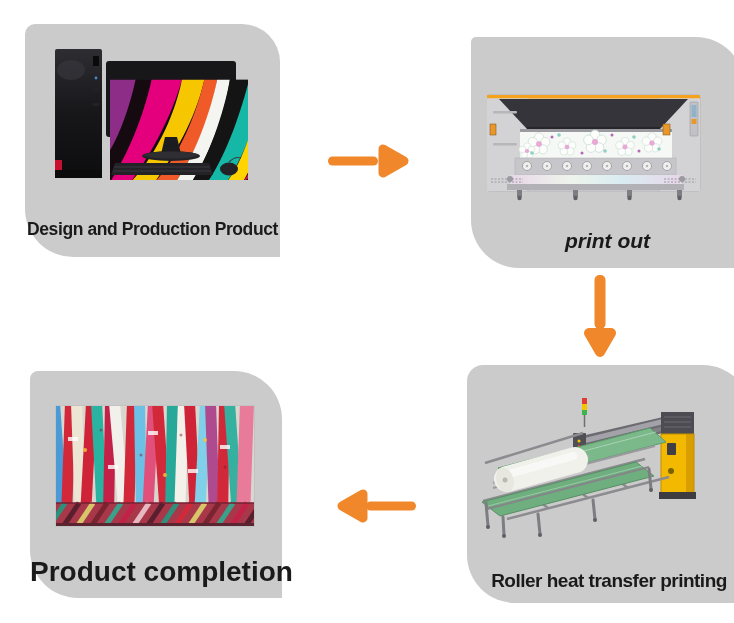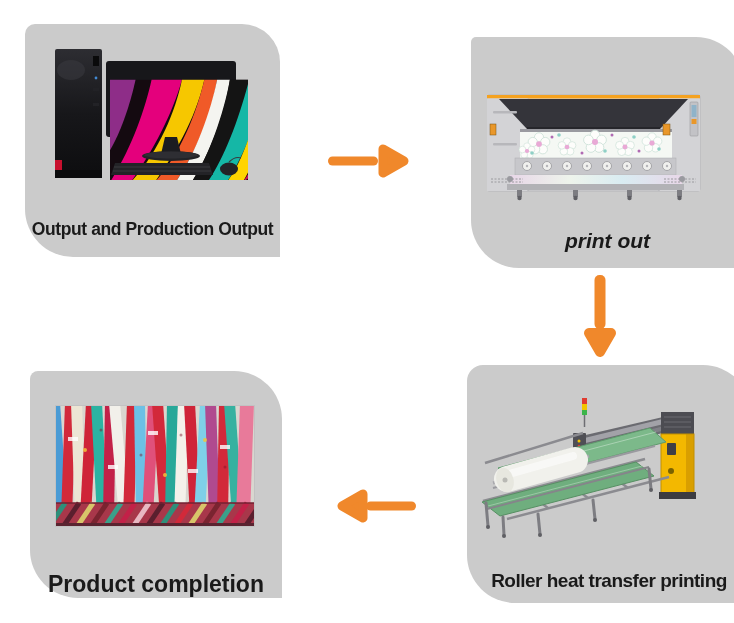--- a/index.html
+++ b/index.html
@@ -7,21 +7,21 @@
   .canvas{position:relative;width:734px;height:623px;background:var(--background,#ffffff);overflow:hidden;}
   .panel{position:absolute;background:var(--panel-bg,#cbcbcb);}
   .panel-design {left:25px; top:24px; width:255px;height:233px;border-radius:10px 38px 0 48px;}
   .panel-print  {left:471px;top:37px; width:273px;height:231px;border-radius:5px 48px 0 48px;font-style:italic;}
   .panel-roller {left:467px;top:365px;width:284px;height:238px;border-radius:16px 48px 0 48px;}
   .panel-product{left:30px; top:371px;width:252px;height:227px;border-radius:8px 48px 0 48px;}
   .step-label{position:absolute;left:0;right:0;text-align:center;font-weight:700;color:var(--label,#1a1a1a);white-space:nowrap;}
   .panel-design  .step-label{bottom:17px;font-size:17.5px;letter-spacing:-0.4px;}
   .panel-print   .step-label{bottom:15px;font-size:21px;}
   .panel-roller  .step-label{bottom:11px;font-size:19px;letter-spacing:-0.5px;}
-  .panel-product .step-label{bottom:0;font-size:23px;}
+  .panel-product .step-label{bottom:10px;font-size:28px;}
   .illus{position:absolute;}
   .illus svg{display:block;width:100%;height:100%;}
   .illus-computer{left:28px;top:24px;width:195px;height:132px;}
   .illus-printer {left:16px;top:54px;width:216px;height:110px;}
   .illus-roller  {left:6px; top:28px;width:240px;height:150px;}
   .illus-fabric  {left:25px;top:34px;width:200px;height:122px;}
   .arrow{position:absolute;color:var(--arrow,#f0882b);}
   .arrow svg{display:block;width:100%;height:100%;}
   .arrow-right{left:326px;top:140px;width:88px;height:42px;}
   .arrow-down {left:576px;top:273px;width:48px;height:88px;}
@@ -71,21 +71,21 @@
         <ellipse cx="118" cy="107" rx="27" ry="3.5" fill="#2e2e33"></ellipse>
 
         <path d="M62 115 L156 115 L160 127 L58 127 Z" fill="#232327"></path>
         <line x1="61" y1="119" x2="157" y2="119" stroke="#3a3a3f" stroke-width="1"></line>
         <line x1="60" y1="123" x2="158" y2="123" stroke="#3a3a3f" stroke-width="1"></line>
 
         <ellipse cx="176" cy="121" rx="9" ry="6.5" fill="#232327"></ellipse>
         <path d="M176 114 q6 -6 12 -4" stroke="#3a3a3f" stroke-width="1.2" fill="none"></path>
       </svg>
     </div>
-    <div class="step-label">Output and Production Output</div>
+    <div class="step-label">Design and Production Product</div>
   </section>
 
   <section class="panel panel-print">
     <div class="illus illus-printer">
       <svg viewBox="0 0 216 110" xmlns="http://www.w3.org/2000/svg">
         <defs>
           <linearGradient id="fabric2" x1="0" y1="0" x2="1" y2="0">
             <stop offset="0" stop-color="#e8d7e8"></stop>
               <stop offset="0.35" stop-color="#eef4ec"></stop>
             <stop offset="0.65" stop-color="#d9ecf2"></stop>

